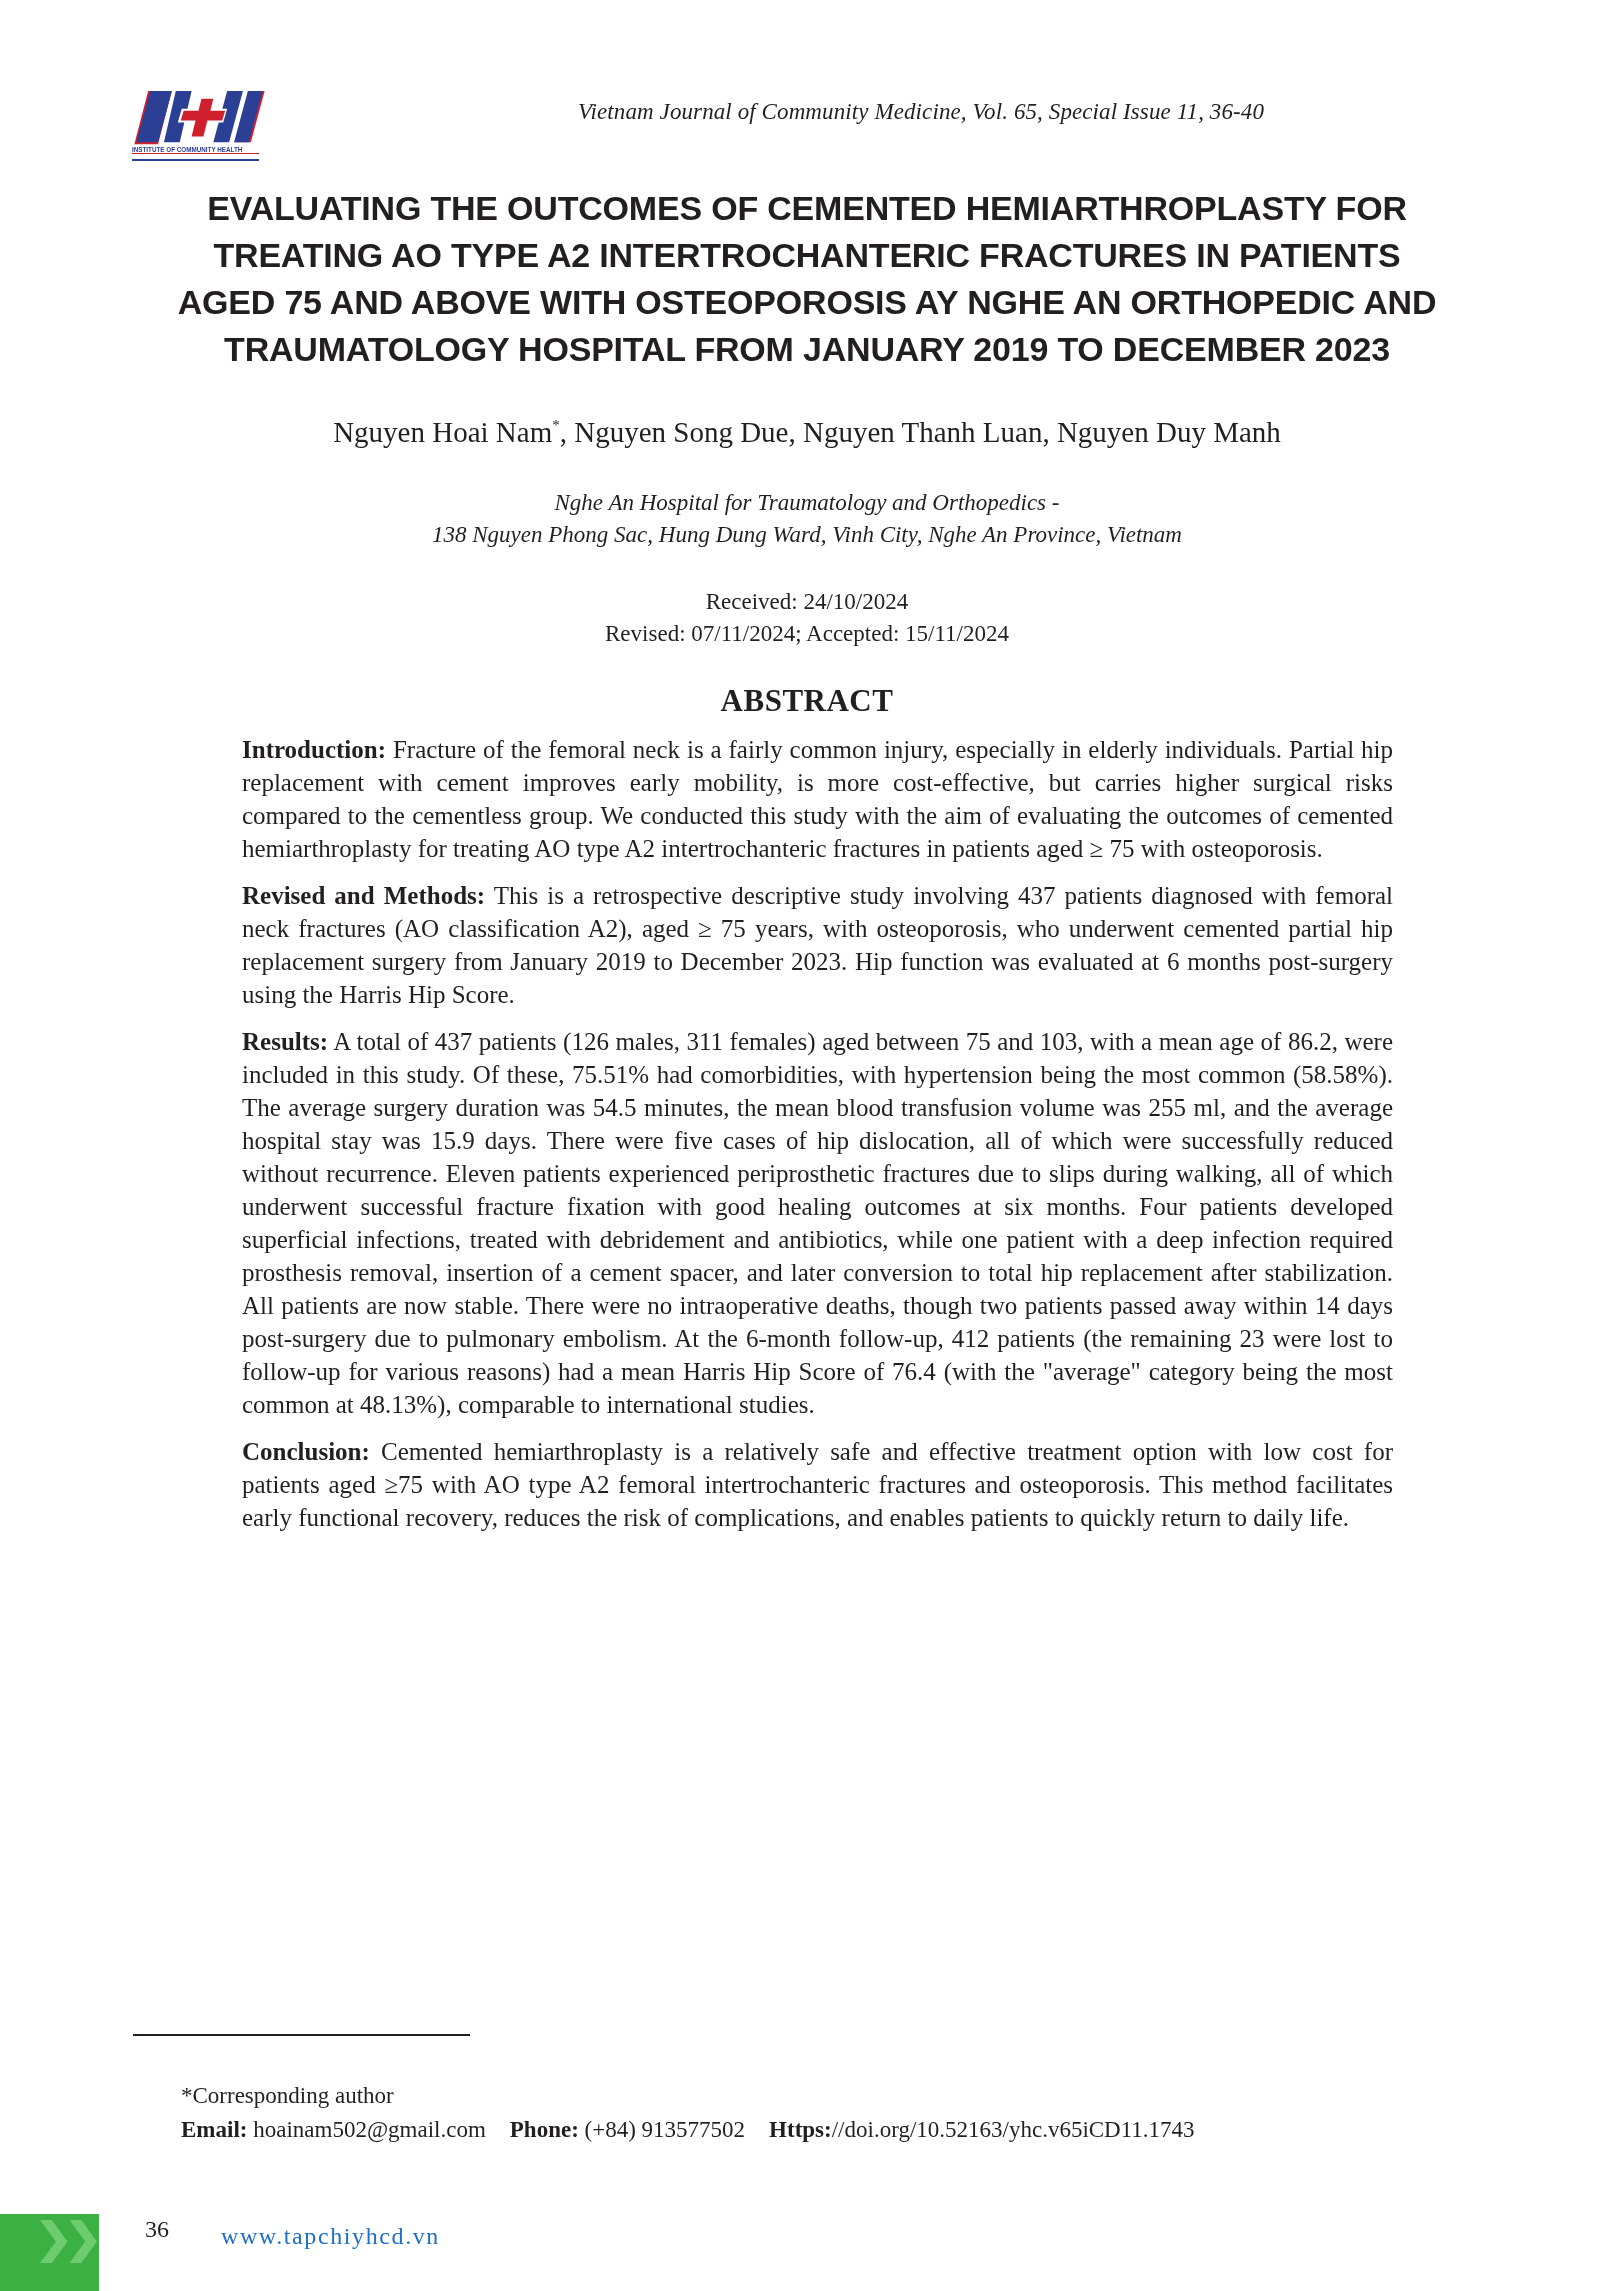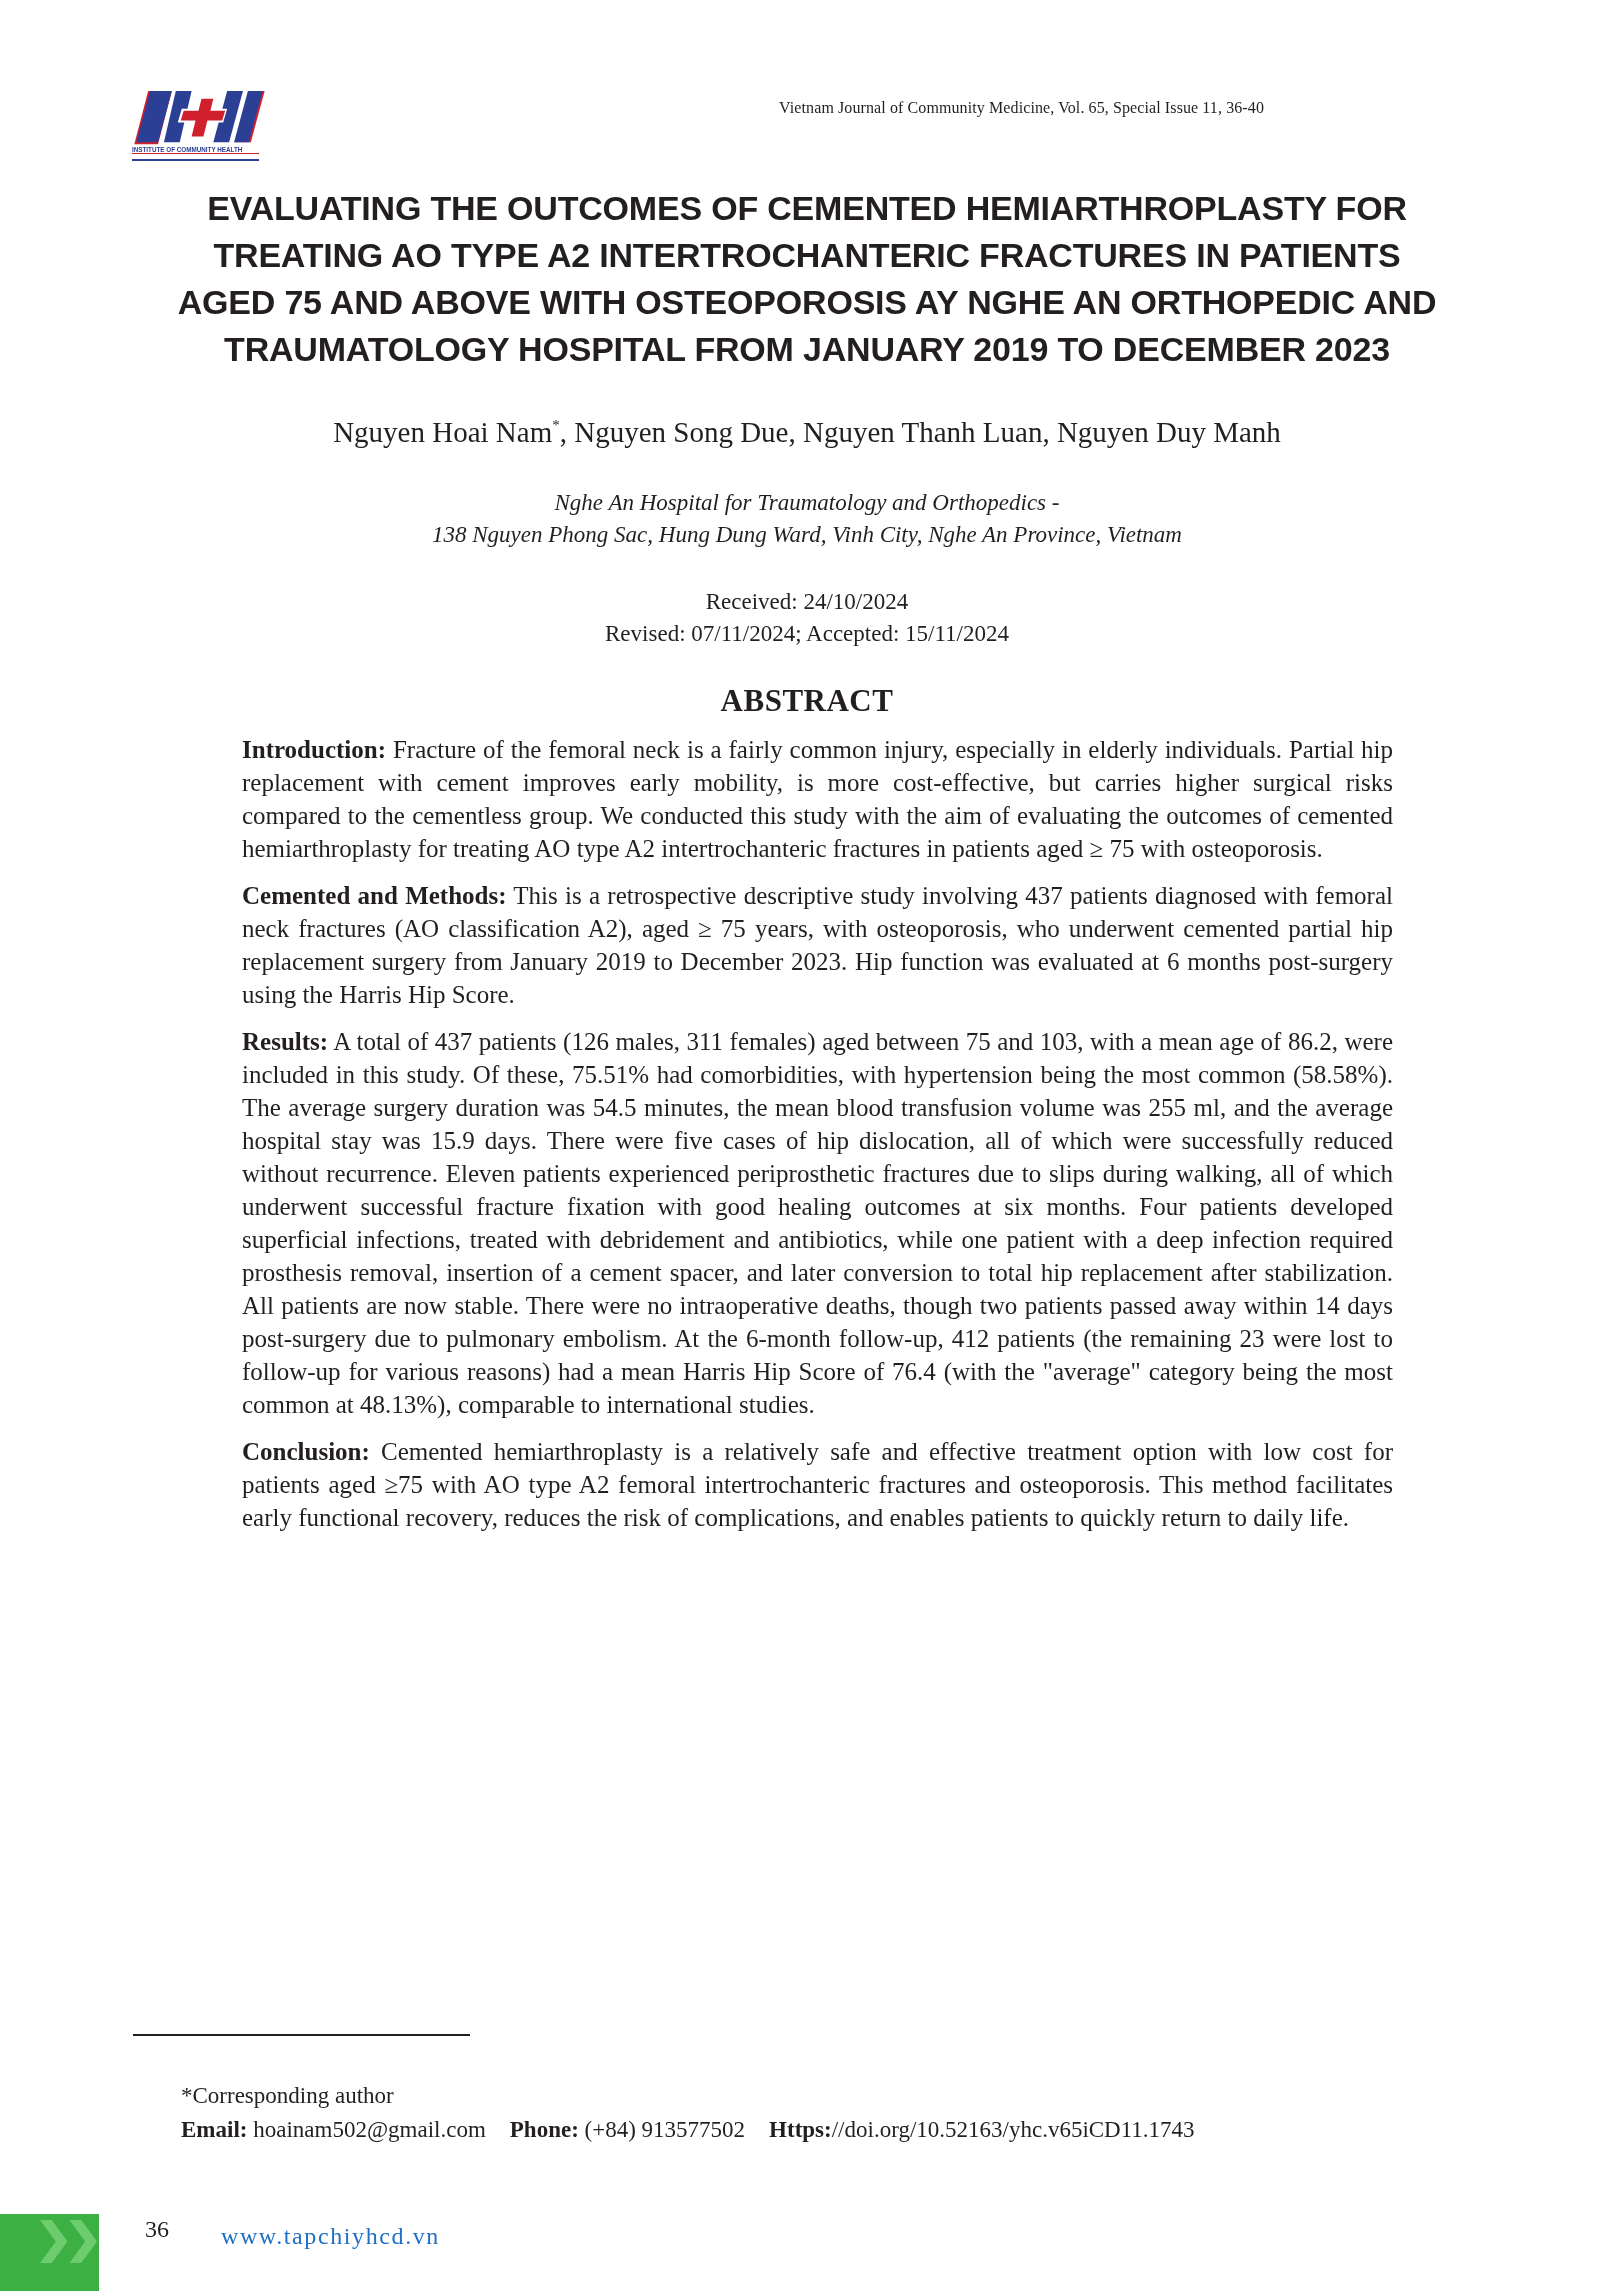--- a/index.html
+++ b/index.html
@@ -2,22 +2,22 @@
 <html><head>
   <meta charset="utf-8">
   <style>
     html, body { margin: 0; padding: 0; background: #ffffff; }
     body {
       width: 1614px; height: 2292px; position: relative; overflow: hidden;
       font-family: "Liberation Serif", "DejaVu Serif", serif; color: #231f20;
     }
     .logo { position: absolute; left: 132px; top: 87px; width: 134px; height: 79px; }
     .running-head {
-      position: absolute; top: 99px; right: 350px; 
-      font-size: 16px; color: #231f20; letter-spacing: 0.1px;
+      position: absolute; top: 99px; right: 350px; font-style: italic;
+      font-size: 23px; color: #231f20; letter-spacing: 0.1px;
     }
     .title {
       position: absolute; left: 129px; width: 1356px; top: 185px; margin: 0;
       text-align: center; font-family: "Liberation Sans", "DejaVu Sans", sans-serif;
       font-weight: bold; font-size: 34px; line-height: 47px; color: #231f20;
       letter-spacing: -0.2px;
     }
     .title span { display: block; }
     .authors {
       position: absolute; left: 0; width: 1614px; top: 416px; text-align: center;
@@ -112,21 +112,21 @@
   <span>Revised: 07/11/2024; Accepted: 15/11/2024</span>
 </div>
 
 <h2 class="abstract-heading">ABSTRACT</h2>
 
 <div class="abstract">
   <p>
     <span class="label">Introduction:</span><span> Fracture of the femoral neck is a fairly common injury, especially in elderly individuals. Partial hip replacement with cement improves early mobility, is more cost-effective, but carries higher surgical risks compared to the cementless group. We conducted this study with the aim of evaluating the outcomes of cemented hemiarthroplasty for treating AO type A2 intertrochanteric fractures in patients aged ≥ 75 with osteoporosis.</span>
   </p>
   <p>
-    <span class="label">Cemented and Methods:</span><span> This is a retrospective descriptive study involving 437 patients diagnosed with femoral neck fractures (AO classification A2), aged ≥ 75 years, with osteoporosis, who underwent cemented partial hip replacement surgery from January 2019 to December 2023. Hip function was evaluated at 6 months post-surgery using the Harris Hip Score.</span>
+    <span class="label">Revised and Methods:</span><span> This is a retrospective descriptive study involving 437 patients diagnosed with femoral neck fractures (AO classification A2), aged ≥ 75 years, with osteoporosis, who underwent cemented partial hip replacement surgery from January 2019 to December 2023. Hip function was evaluated at 6 months post-surgery using the Harris Hip Score.</span>
   </p>
   <p>
     <span class="label">Results:</span><span> A total of 437 patients (126 males, 311 females) aged between 75 and 103, with a mean age of 86.2, were included in this study. Of these, 75.51% had comorbidities, with hypertension being the most common (58.58%). The average surgery duration was 54.5 minutes, the mean blood transfusion volume was 255 ml, and the average hospital stay was 15.9 days. There were five cases of hip dislocation, all of which were successfully reduced without recurrence. Eleven patients experienced periprosthetic fractures due to slips during walking, all of which underwent successful fracture fixation with good healing outcomes at six months. Four patients developed superficial infections, treated with debridement and antibiotics, while one patient with a deep infection required prosthesis removal, insertion of a cement spacer, and later conversion to total hip replacement after stabilization. All patients are now stable. There were no intraoperative deaths, though two patients passed away within 14 days post-surgery due to pulmonary embolism. At the 6-month follow-up, 412 patients (the remaining 23 were lost to follow-up for various reasons) had a mean Harris Hip Score of 76.4 (with the "average" category being the most common at 48.13%), comparable to international studies.</span>
   </p>
   <p>
     <span class="label">Conclusion:</span><span> Cemented hemiarthroplasty is a relatively safe and effective treatment option with low cost for patients aged ≥75 with AO type A2 femoral intertrochanteric fractures and osteoporosis. This method facilitates early functional recovery, reduces the risk of complications, and enables patients to quickly return to daily life.</span>
   </p>
 </div>
 
 <div class="footnote-rule"></div>

